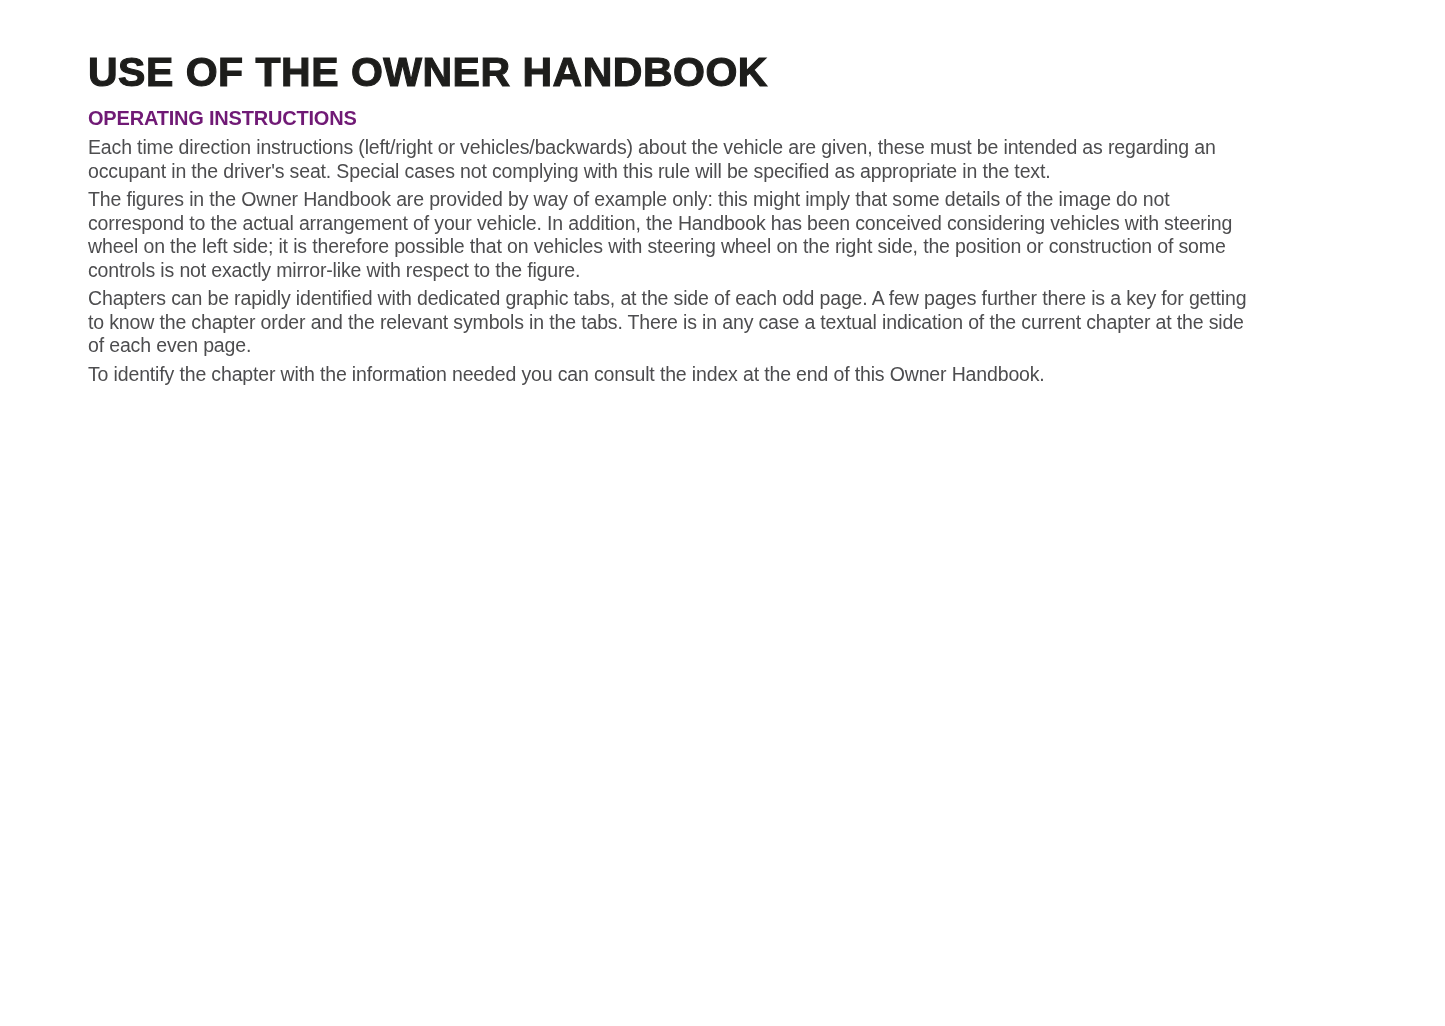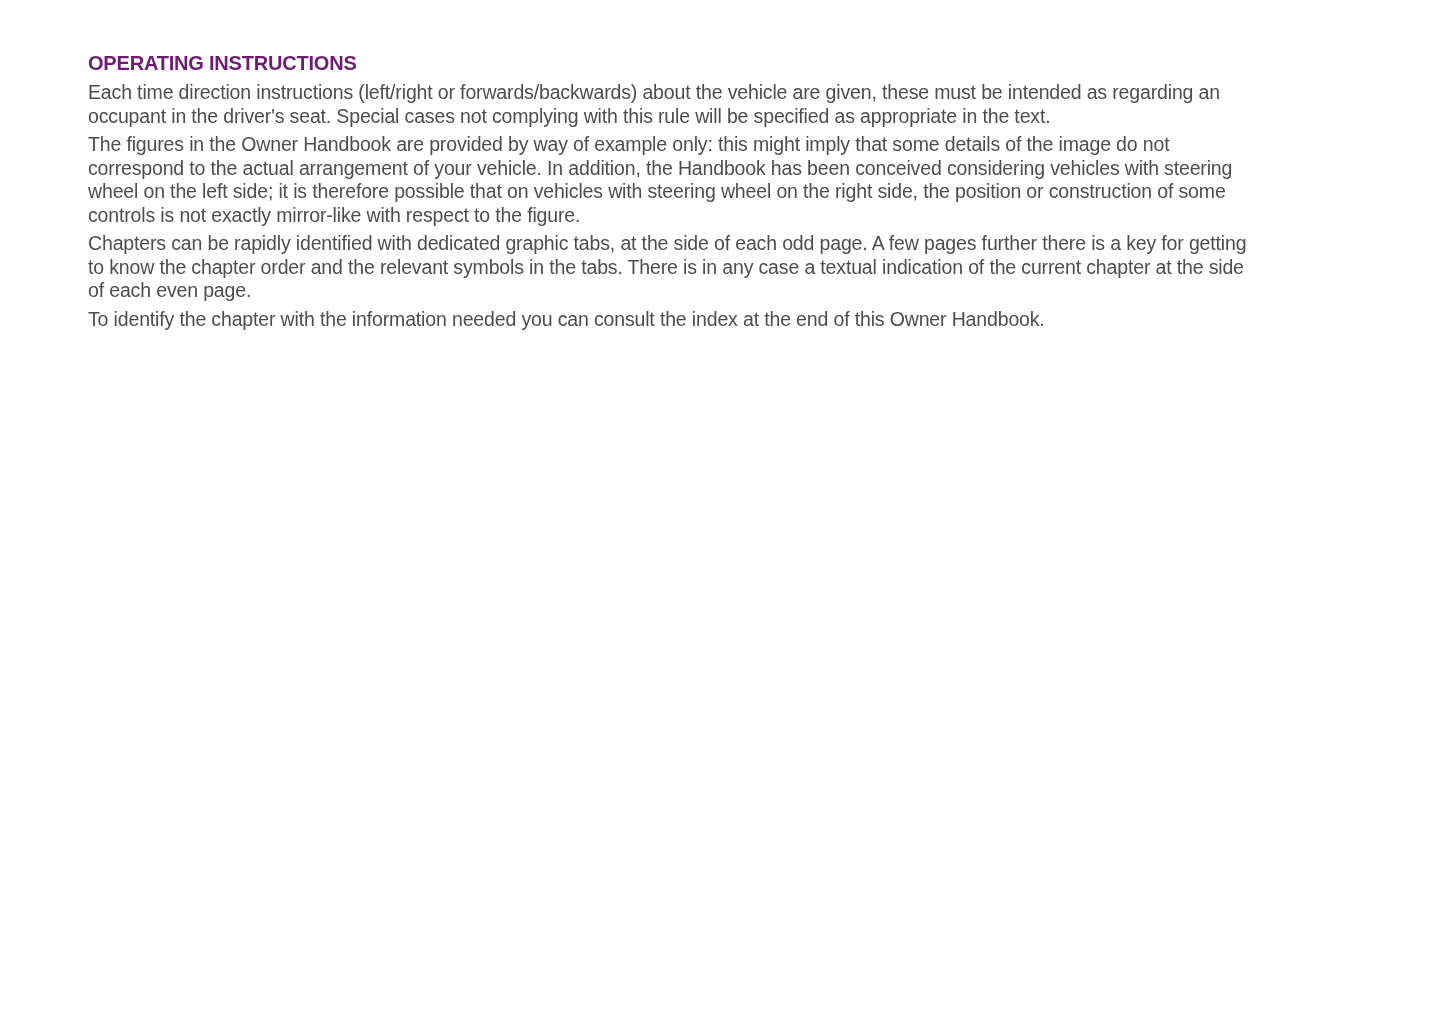--- a/index.html
+++ b/index.html
@@ -51,22 +51,23 @@
     font-weight: 400;
     color: #4d4d4f;
     letter-spacing: -0.15px;
     margin-bottom: 5px;
   }
 </style>
 </head>
 <body>
 
 <div class="page">
+  <h1 class="page-title">USE OF THE OWNER HANDBOOK</h1>
 
   <h2 class="section-heading">OPERATING INSTRUCTIONS</h2>
 
   <div class="body-copy">
-    <p>Each time direction instructions (left/right or forwards/backwards) about the vehicle are given, these must be intended as regarding an occupant in the driver's seat. Special cases not complying with this rule will be specified as appropriate in the text.</p>
+    <p>Each time direction instructions (left/right or vehicles/backwards) about the vehicle are given, these must be intended as regarding an occupant in the driver's seat. Special cases not complying with this rule will be specified as appropriate in the text.</p>
     <p>The figures in the Owner Handbook are provided by way of example only: this might imply that some details of the image do not correspond to the actual arrangement of your vehicle. In addition, the Handbook has been conceived considering vehicles with steering wheel on the left side; it is therefore possible that on vehicles with steering wheel on the right side, the position or construction of some controls is not exactly mirror-like with respect to the figure.</p>
     <p>Chapters can be rapidly identified with dedicated graphic tabs, at the side of each odd page. A few pages further there is a key for getting to know the chapter order and the relevant symbols in the tabs. There is in any case a textual indication of the current chapter at the side of each even page.</p>
     <p>To identify the chapter with the information needed you can consult the index at the end of this Owner Handbook.</p>
   </div>
 </div>
 
 </body></html>

